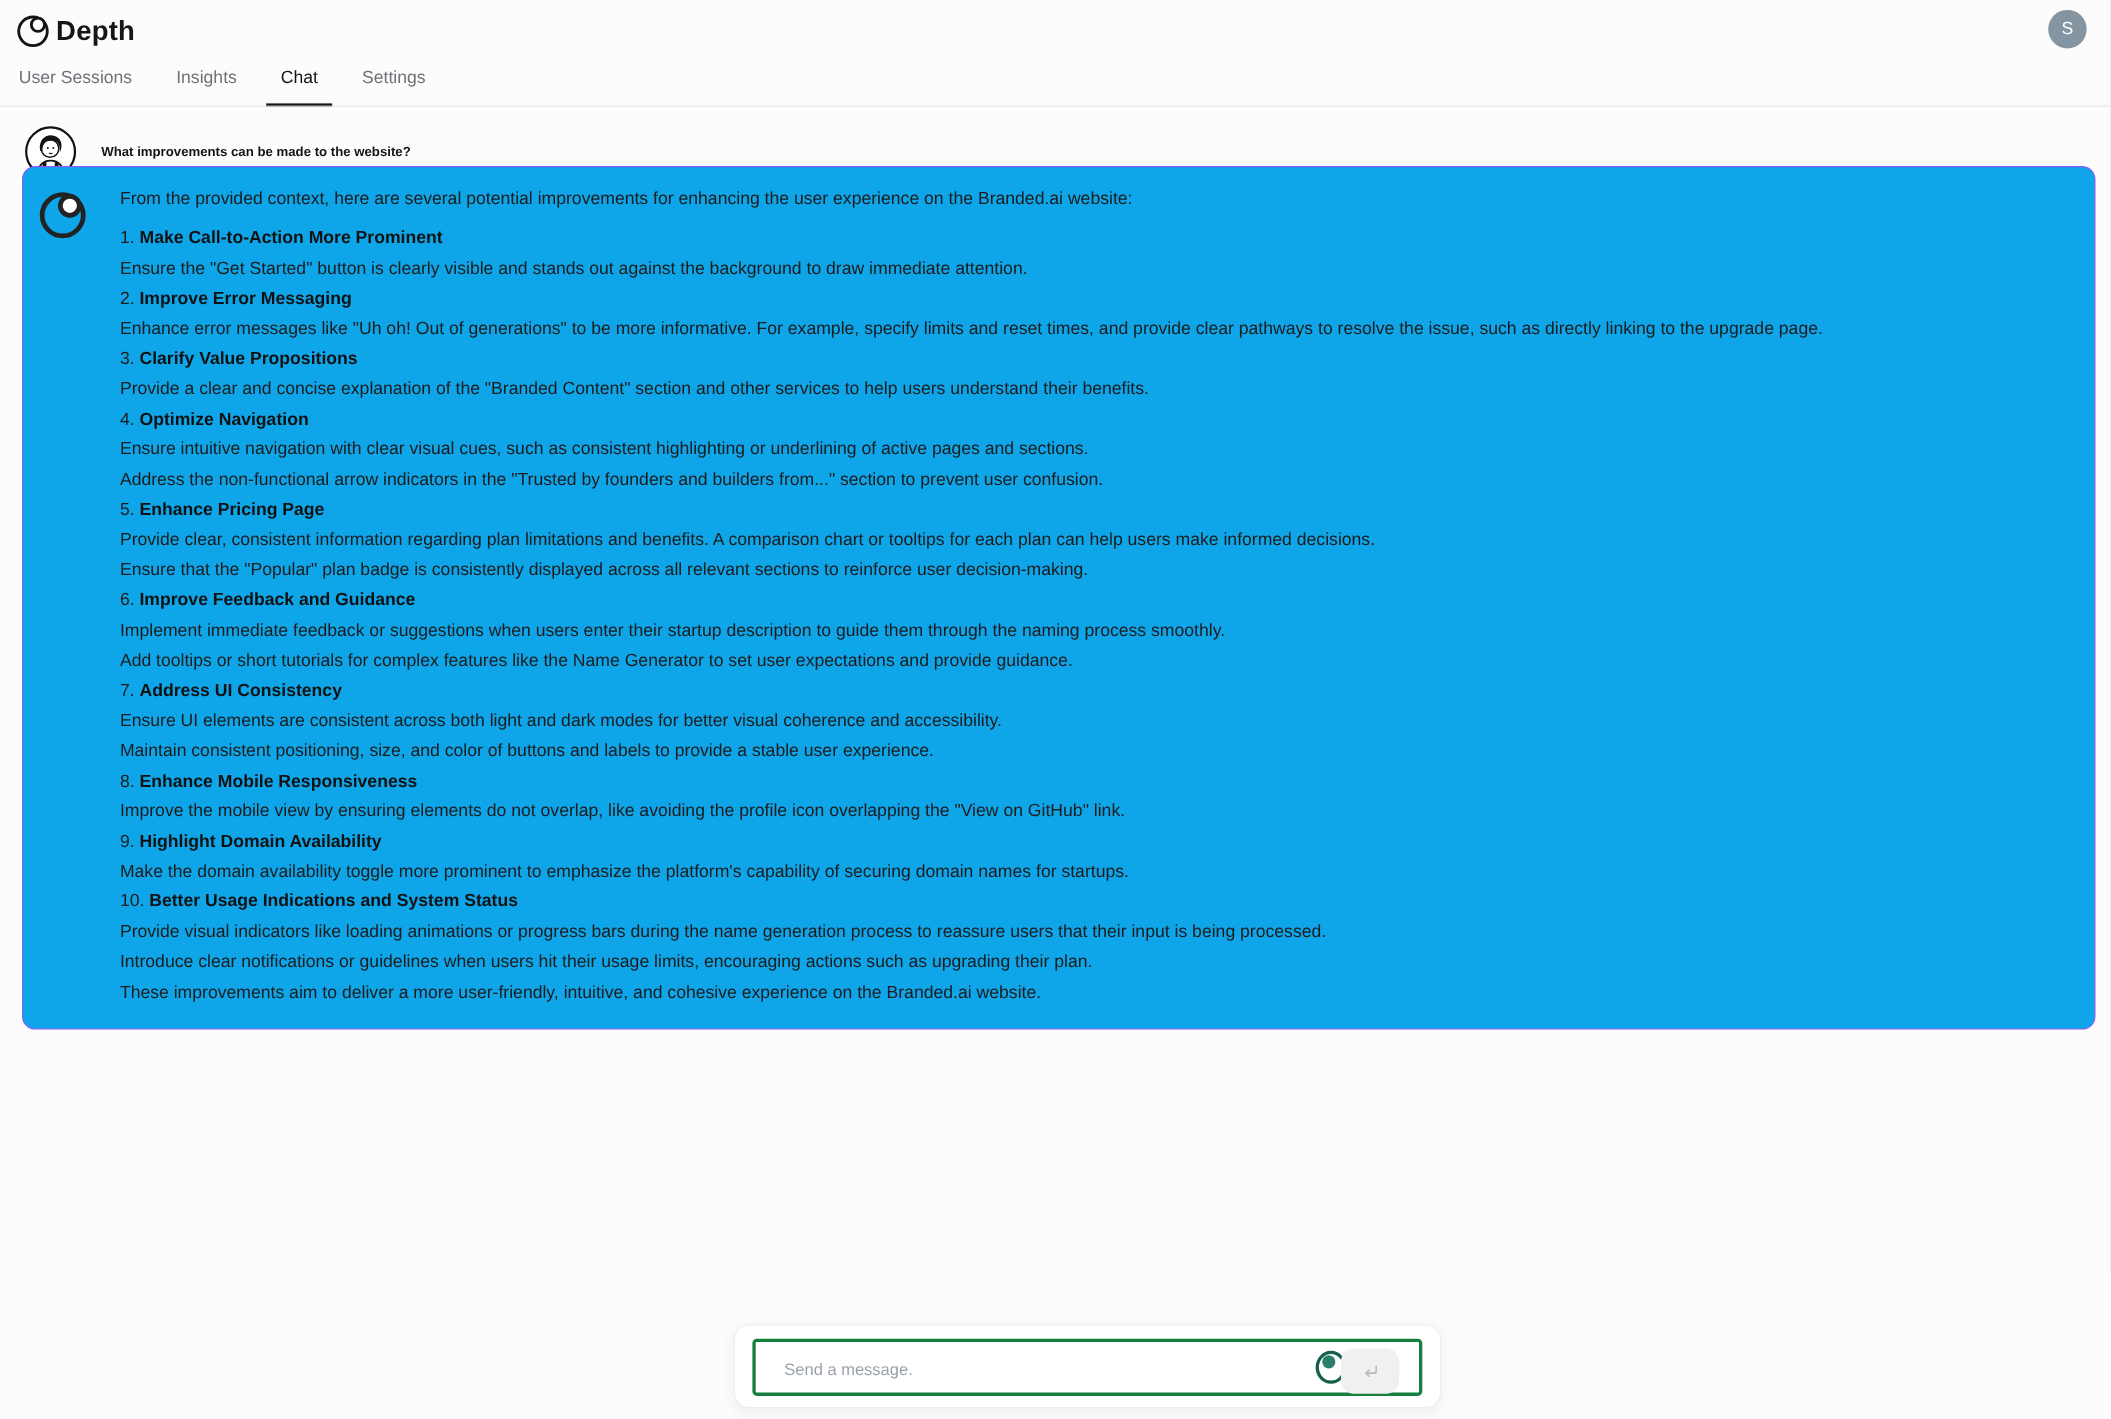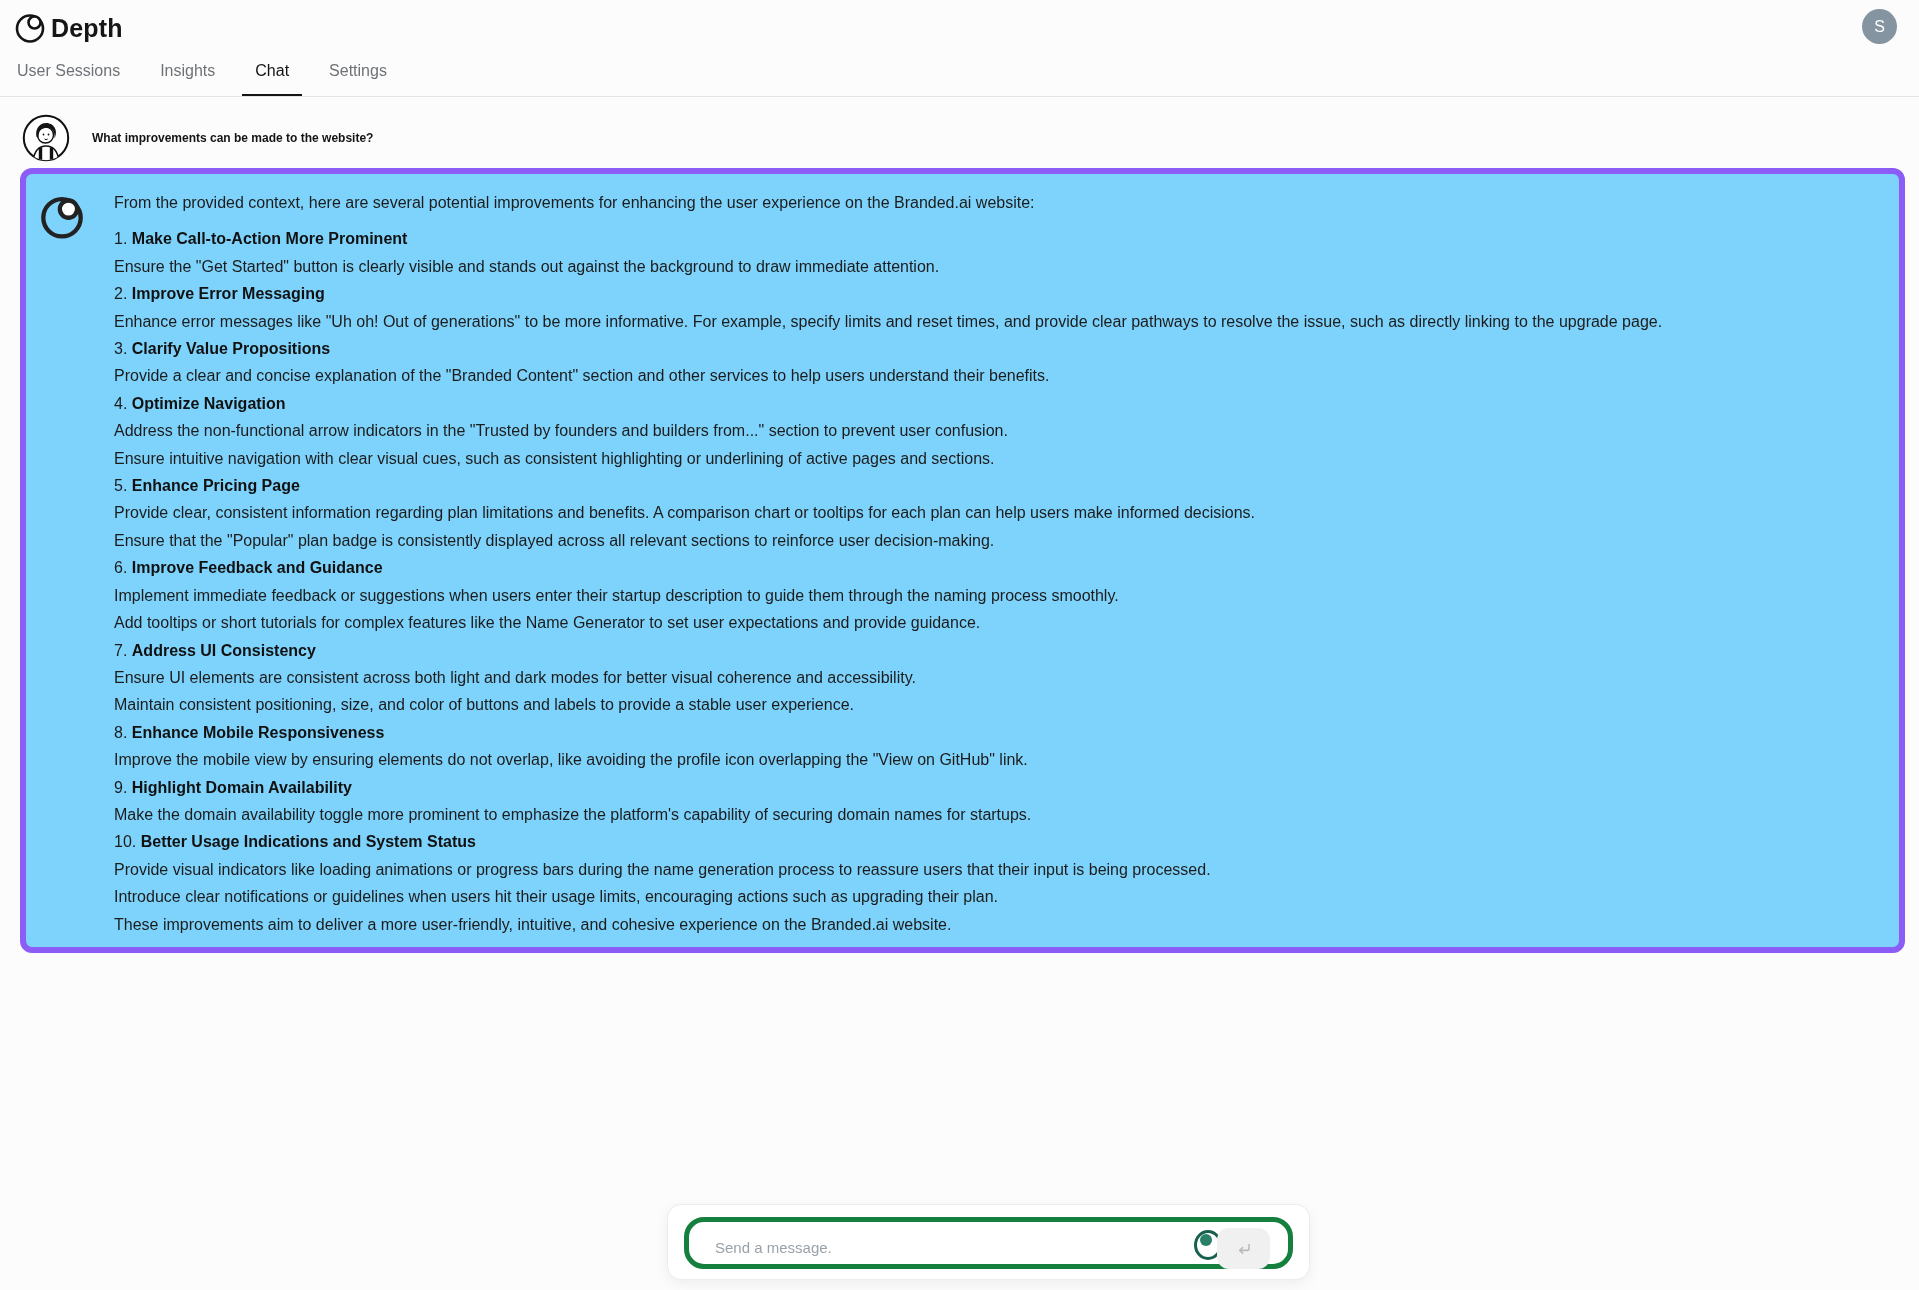--- a/index.html
+++ b/index.html
@@ -31,39 +31,39 @@
   .tab.active { color: #131313; font-weight: 400; border-bottom-color: #151515; }
   .tab-divider { position: absolute; left: 0; top: 96px; width: 1919px; height: 1px; background: #e4e4e7; }
 
   
   .user-row { position: absolute; left: 22px; top: 114px; display: flex; align-items: center; }
   .user-avatar { width: 48px; height: 48px; flex: 0 0 auto; }
   .question-text { margin-left: 22px; font-size: 12px; font-weight: 700; color: #141414; }
 
   
   .response-card {
-    position: absolute; left: 20px; top: 168px; width: 1885px; height: 785px;
-    background: #7dd3fc; border: 6px solid #8b5cf6; border-radius: 12px;
+    position: absolute; left: 20px; top: 151px; width: 1885px; height: 785px;
+    background: #0ea5e9; border: 1px solid #8b5cf6; border-radius: 12px;
   }
   .assistant-logo { position: absolute; left: 13px; top: 20px; width: 46px; height: 46px; }
   .response-body { position: absolute; left: 88px; top: 15px; width: 1780px; }
   .line { font-size: 16px; line-height: 27.4px; color: #1c1c1c; white-space: nowrap; }
   .line.intro { margin-bottom: 9px; }
   .line strong { font-weight: 700; color: #111; }
   .line .num { font-weight: 400; }
 
   
   .composer-card {
     position: absolute; left: 667px; top: 1204px; width: 643px; height: 76px;
     background: #ffffff; border: 1px solid #ececef; border-radius: 14px;
     box-shadow: 0 4px 14px rgba(0,0,0,0.06);
   }
   .composer-input {
     position: absolute; left: 16px; top: 12px; right: 16px; height: 52px;
-    border: 5px solid #15803d; border-radius: 20px; background: #fff;
+    border: 3px solid #15803d; border-radius: 4px; background: #fff;
   }
   .composer-placeholder {
     position: absolute; left: 26px; top: 0; height: 52px; line-height: 52px;
     font-size: 15px; color: #9aa1a9; pointer-events: none;
   }
   .teal-chip {
     position: absolute; right: 66px; top: 8px; width: 28px; height: 30px;
     border-radius: 50%; background: #ffffff; border: 3px solid #17604e;
   }
   .teal-chip::after {
@@ -124,22 +124,22 @@
   </svg>
   <div class="response-body" id="response-lines">
       <div class="line intro">From the provided context, here are several potential improvements for enhancing the user experience on the Branded.ai website:</div>
       <div class="line"><span class="num">1. </span><strong>Make Call-to-Action More Prominent</strong></div>
       <div class="line">Ensure the "Get Started" button is clearly visible and stands out against the background to draw immediate attention.</div>
       <div class="line"><span class="num">2. </span><strong>Improve Error Messaging</strong></div>
       <div class="line">Enhance error messages like "Uh oh! Out of generations" to be more informative. For example, specify limits and reset times, and provide clear pathways to resolve the issue, such as directly linking to the upgrade page.</div>
       <div class="line"><span class="num">3. </span><strong>Clarify Value Propositions</strong></div>
       <div class="line">Provide a clear and concise explanation of the "Branded Content" section and other services to help users understand their benefits.</div>
       <div class="line"><span class="num">4. </span><strong>Optimize Navigation</strong></div>
+      <div class="line">Ensure intuitive navigation with clear visual cues, such as consistent highlighting or underlining of active pages and sections.</div>
       <div class="line">Address the non-functional arrow indicators in the "Trusted by founders and builders from..." section to prevent user confusion.</div>
-      <div class="line">Ensure intuitive navigation with clear visual cues, such as consistent highlighting or underlining of active pages and sections.</div>
       <div class="line"><span class="num">5. </span><strong>Enhance Pricing Page</strong></div>
       <div class="line">Provide clear, consistent information regarding plan limitations and benefits. A comparison chart or tooltips for each plan can help users make informed decisions.</div>
       <div class="line">Ensure that the "Popular" plan badge is consistently displayed across all relevant sections to reinforce user decision-making.</div>
       <div class="line"><span class="num">6. </span><strong>Improve Feedback and Guidance</strong></div>
       <div class="line">Implement immediate feedback or suggestions when users enter their startup description to guide them through the naming process smoothly.</div>
       <div class="line">Add tooltips or short tutorials for complex features like the Name Generator to set user expectations and provide guidance.</div>
       <div class="line"><span class="num">7. </span><strong>Address UI Consistency</strong></div>
       <div class="line">Ensure UI elements are consistent across both light and dark modes for better visual coherence and accessibility.</div>
       <div class="line">Maintain consistent positioning, size, and color of buttons and labels to provide a stable user experience.</div>
       <div class="line"><span class="num">8. </span><strong>Enhance Mobile Responsiveness</strong></div>

